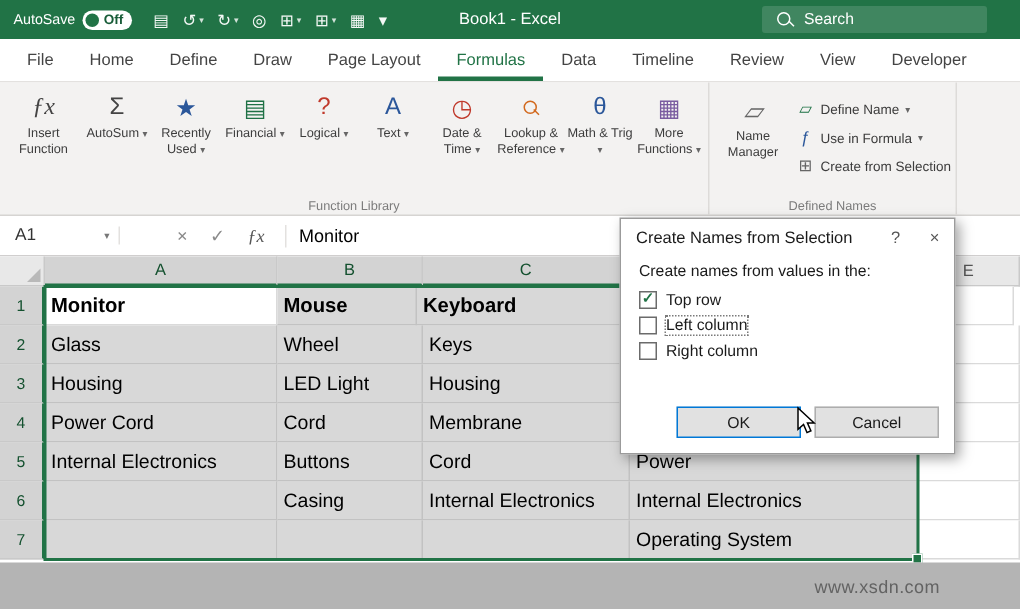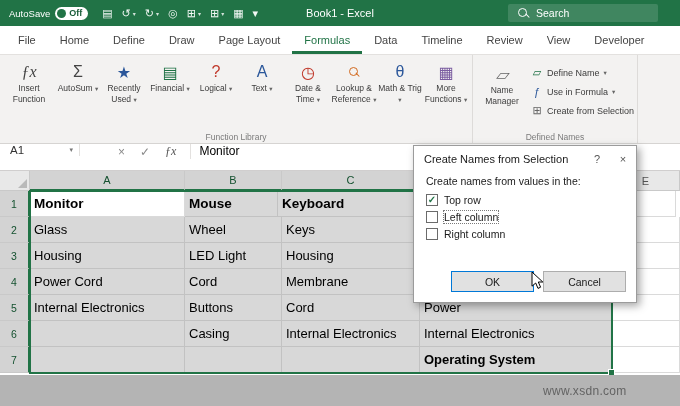--- a/index.html
+++ b/index.html
@@ -30,21 +30,21 @@
 .rbtn.wide{width:52px}
 .rbtn .ric{height:22px;display:flex;align-items:center;justify-content:center;font-size:16px;color:#444}
 .rbtn.wide .ric{font-style:italic;font-family:"Liberation Serif",serif}
 .rlbl{font-size:8.5px;line-height:1.25;color:#3c3c3c}
 .caret{font-size:6.5px;color:#666}
 .dnwrap{display:flex;align-items:flex-start;padding-top:2px}
 .dn-items{display:flex;flex-direction:column;margin-left:3px;padding-top:4px}
 .ritem{display:flex;align-items:center;gap:4px;height:19px;font-size:9px;color:#3c3c3c;white-space:nowrap;cursor:default}
 .ritem .ric{font-size:11px;width:12px;text-align:center}
 
-.fbar{position:absolute;left:0;top:144px;width:680px;height:27px;background:#fff;border-bottom:1px solid #d0cece;display:flex;align-items:flex-start}
+.fbar{position:absolute;left:0;top:144px;width:680px;height:27px;background:#fff;border-bottom:1px solid #d0cece;display:flex;align-items:center}
 .namebox{width:80px;display:flex;align-items:center;padding:0 6px 0 10px;border-right:1px solid #e3e1df;font-size:11.5px;color:#333}
 .namebox .caret{margin-left:auto;font-size:7px;color:#777}
 .fx-icons{display:flex;align-items:center;gap:15px;padding:0 14px 0 38px;border-right:1px solid #e3e1df;font-size:12px;color:#8a8a8a}
 .fx-icons .fx{font-style:italic;color:#555;font-family:"Liberation Serif",serif}
 .fvalue{flex:1;display:flex;align-items:center;padding-left:8px;font-size:12px;color:#000}
 
 .grid{position:absolute;left:0;top:171px;width:680px;height:202px;background:#fff}
 .ghead{display:flex;height:20px}
 .gcorner{width:30px;flex:0 0 30px;background:#e8e8e8;border-right:1px solid #c9c9c9;border-bottom:1px solid #c9c9c9;position:relative}
 .gcorner::after{content:"";position:absolute;right:2px;bottom:2px;border-style:solid;border-width:0 0 9px 9px;border-color:transparent transparent #b9b9b9 transparent}
@@ -266,21 +266,21 @@
         <div class="gcell sel" style="width: 97px;">Casing</div>
         <div class="gcell sel" style="width: 138px;">Internal Electronics</div>
         <div class="gcell sel" style="width: 192px;">Internal Electronics</div>
         <div class="gcell" style="width: 68px;"></div>
       </div>
       <div class="grow">
         <div class="gnum sel">7</div>
         <div class="gcell sel" style="width: 155px;"></div>
         <div class="gcell sel" style="width: 97px;"></div>
         <div class="gcell sel" style="width: 138px;"></div>
-        <div class="gcell sel" style="width: 192px; font-weight: bold;">Operating System</div>
+        <div class="gcell sel" style="width: 192px;">Operating System</div>
         <div class="gcell" style="width: 68px;"></div>
       </div>
     </div>
   <div class="sel-border"></div>
   <div class="fill-handle"></div>
 </div>
 
 <div class="watermark">
   <span class="wm-text">www.xsdn.com</span>
 </div>

